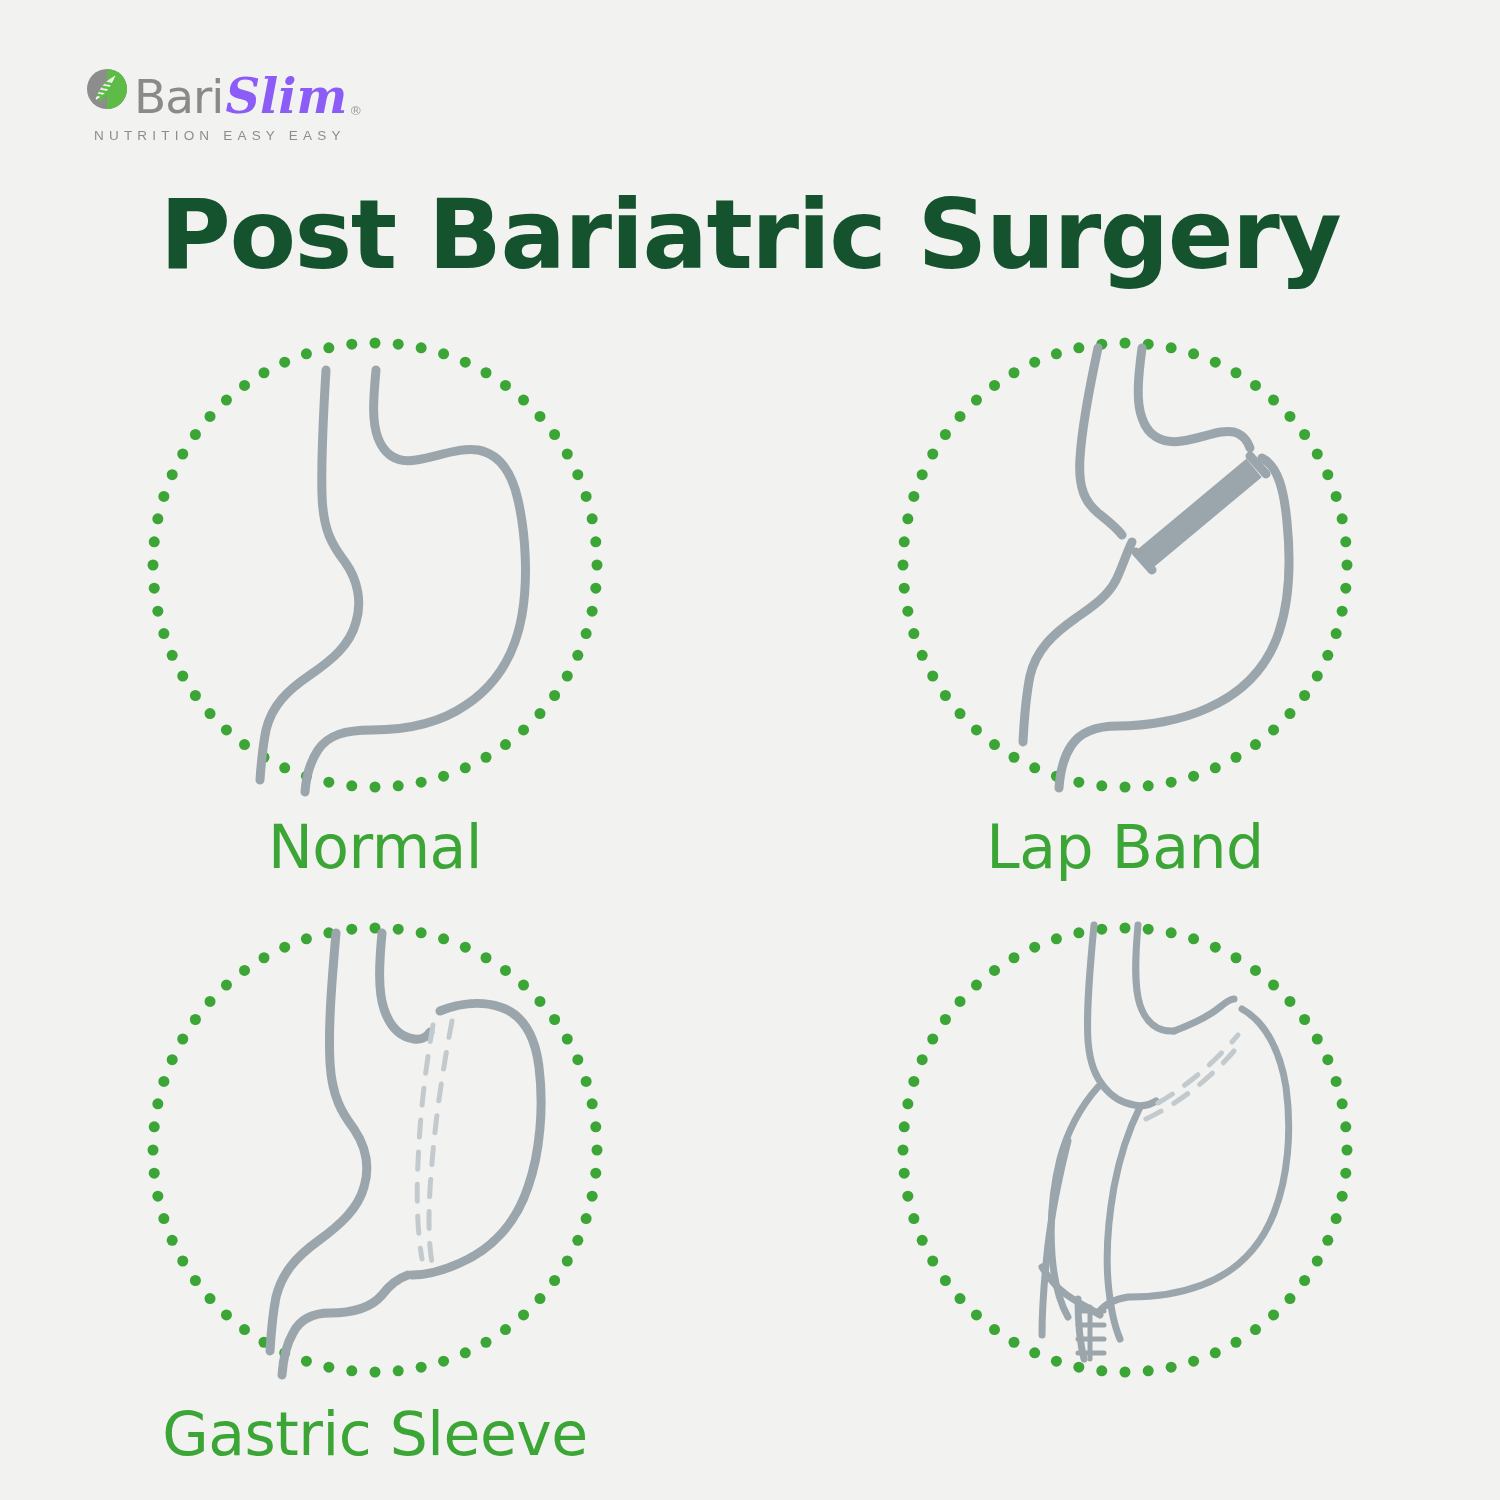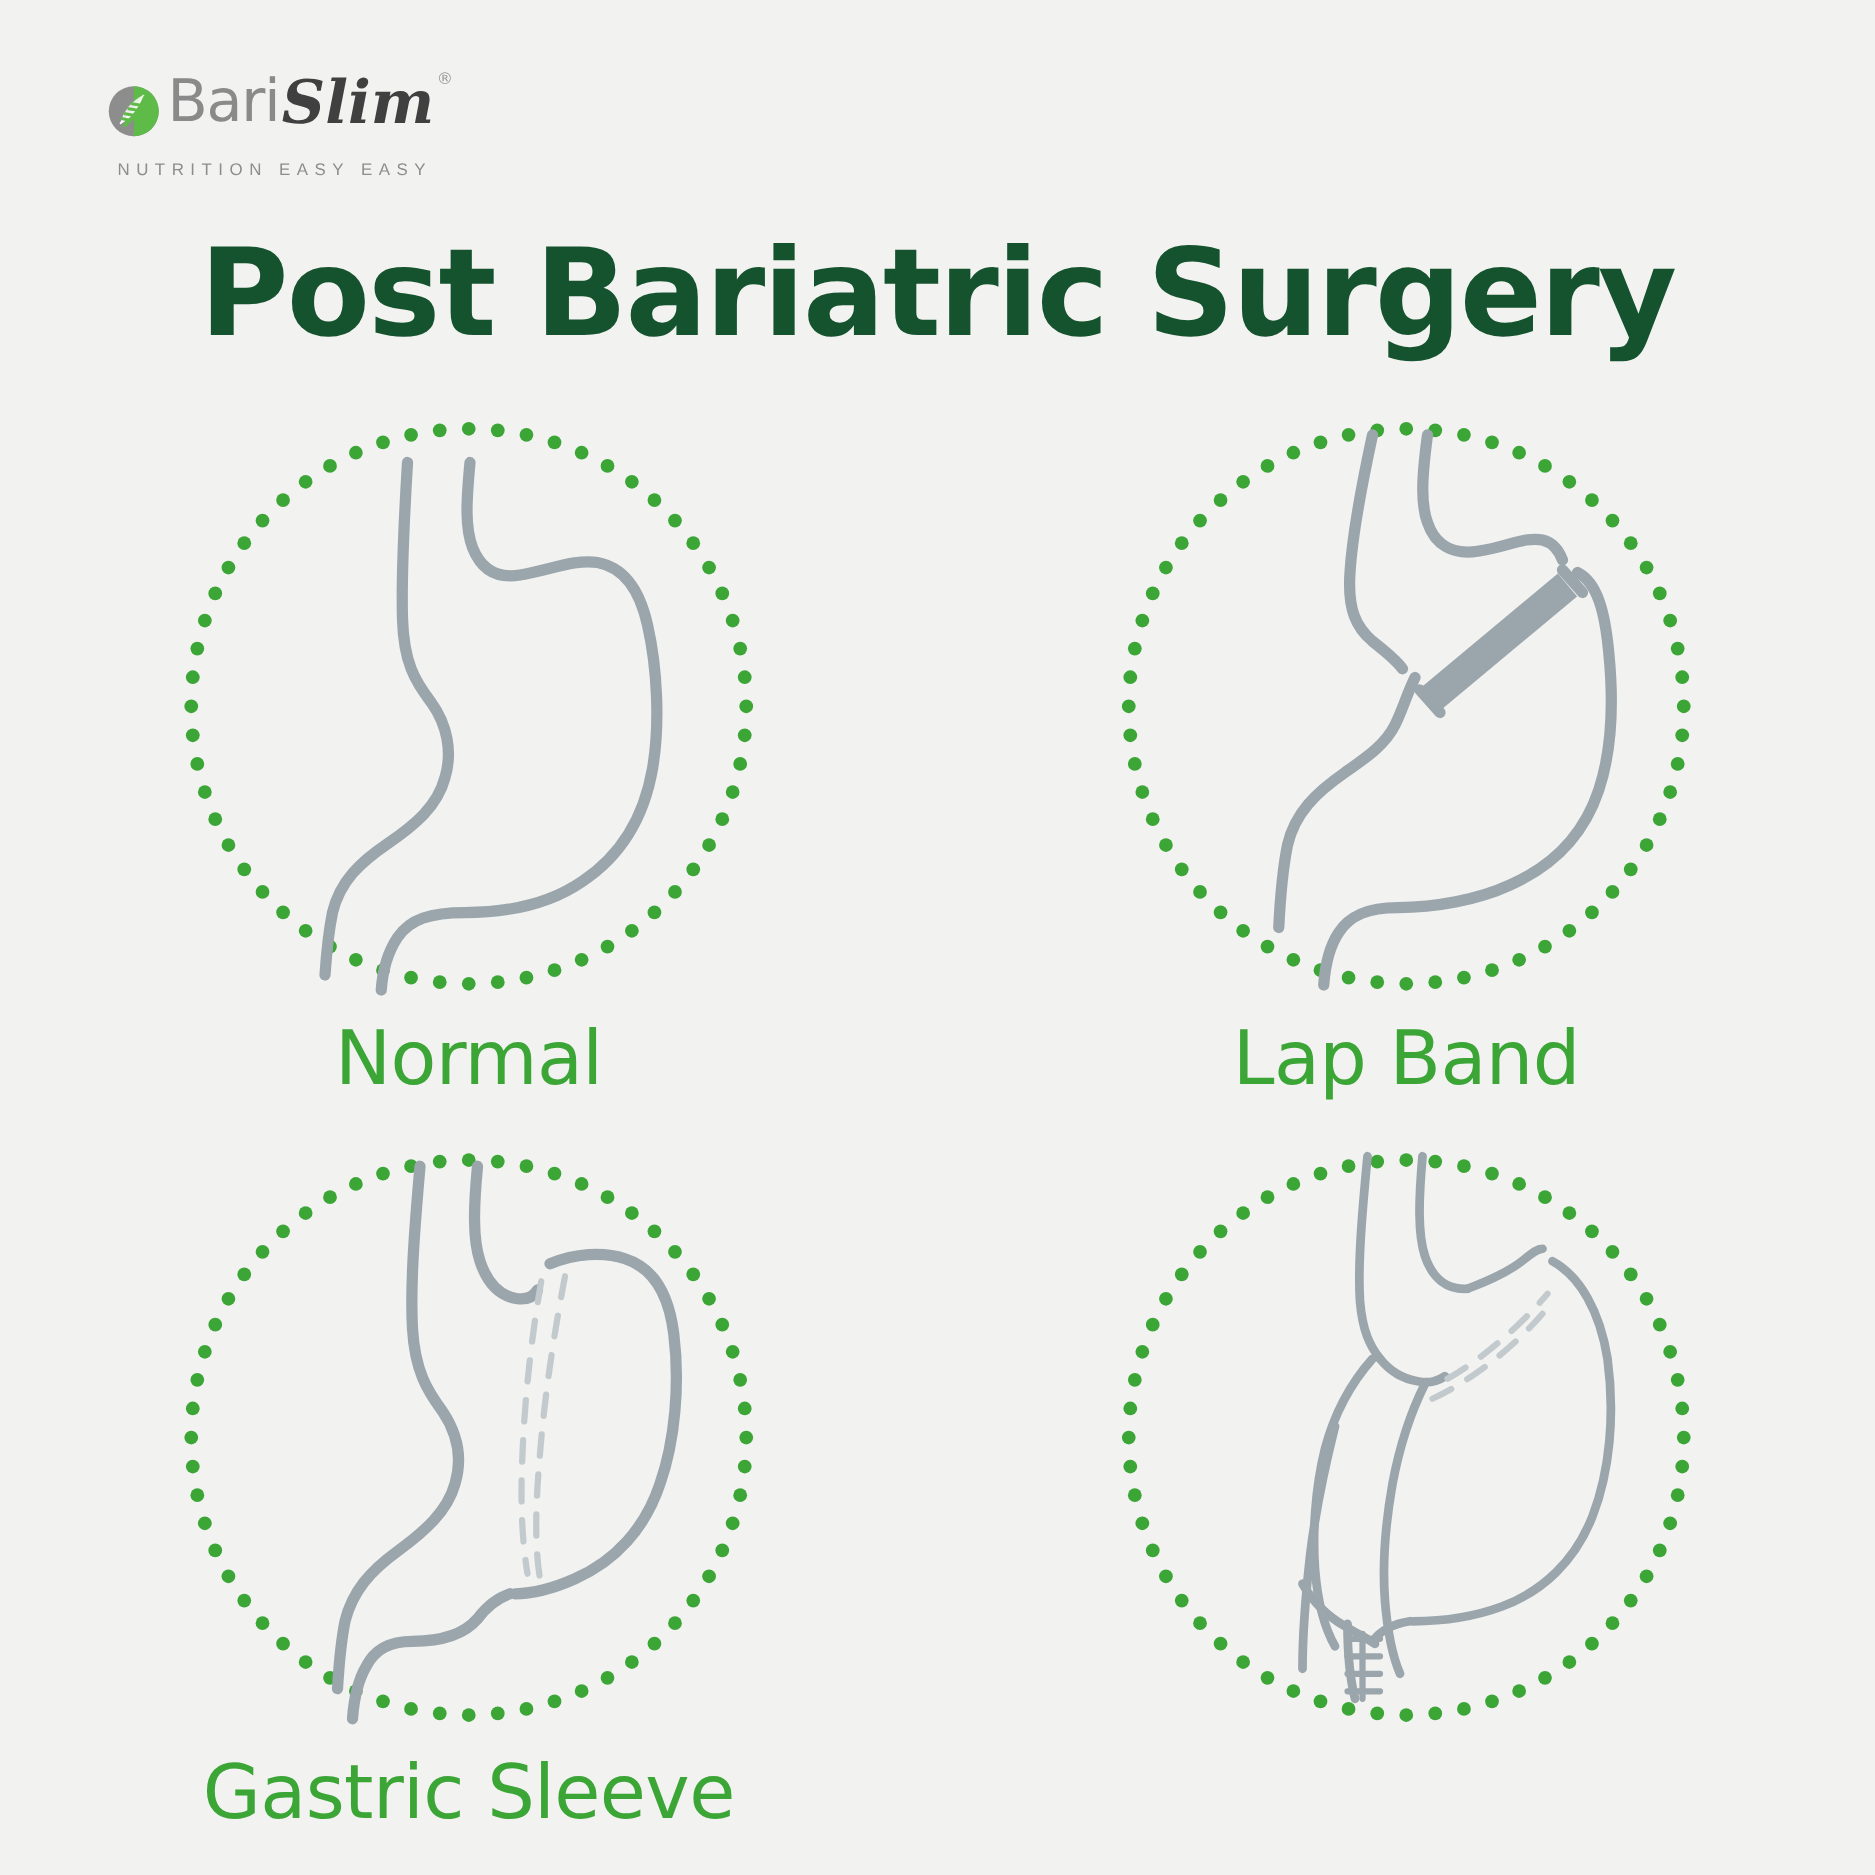--- a/index.html
+++ b/index.html
@@ -29,37 +29,37 @@
     height: 62px;
   }
   .logo-mark {
     width: 46px;
     height: 46px;
     flex: none;
     margin-right: 4px;
   }
   .logo-wordmark {
     display: flex;
-    align-items: flex-start;
+    align-items: flex-end;
     height: 62px;
   }
   .logo-bari {
     font-family: "DejaVu Sans", sans-serif;
     font-size: 47px;
     font-weight: 400;
     color: #8a8a8a;
     letter-spacing: -1px;
     line-height: 1;
   }
   .logo-slim {
     font-family: "DejaVu Serif", serif;
     font-style: italic;
     font-size: 48px;
     font-weight: 700;
-    color: #404040;
+    color: #8b5cf6;
     line-height: 1;
     margin-left: 2px;
   }
   .logo-reg {
     font-family: "DejaVu Sans", sans-serif;
     font-size: 13px;
     color: #9a9a9a;
     margin-left: 2px;
     position: relative;
     top: -2px;

